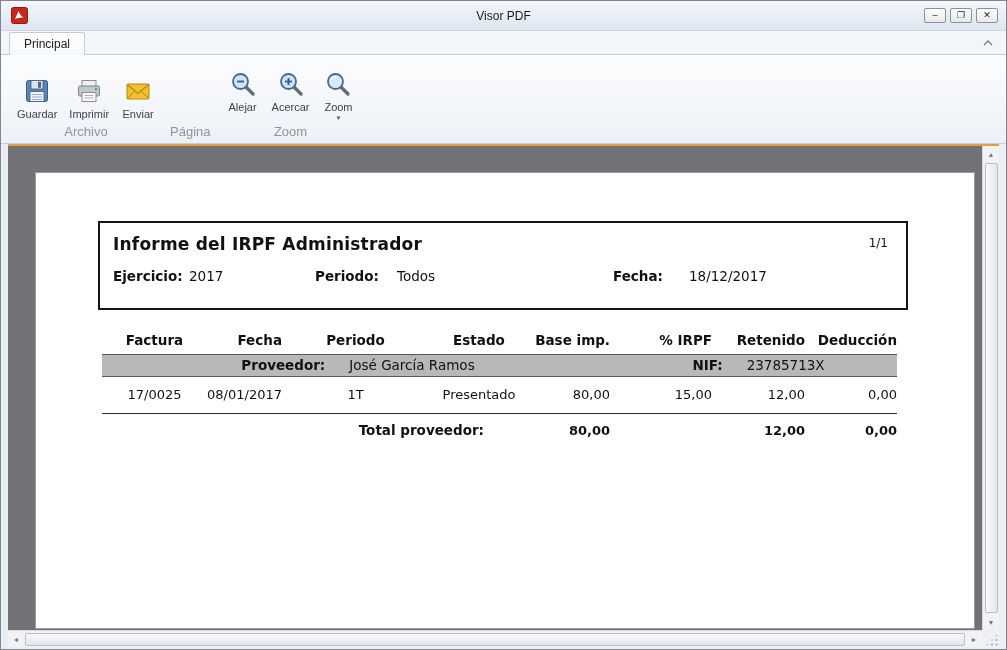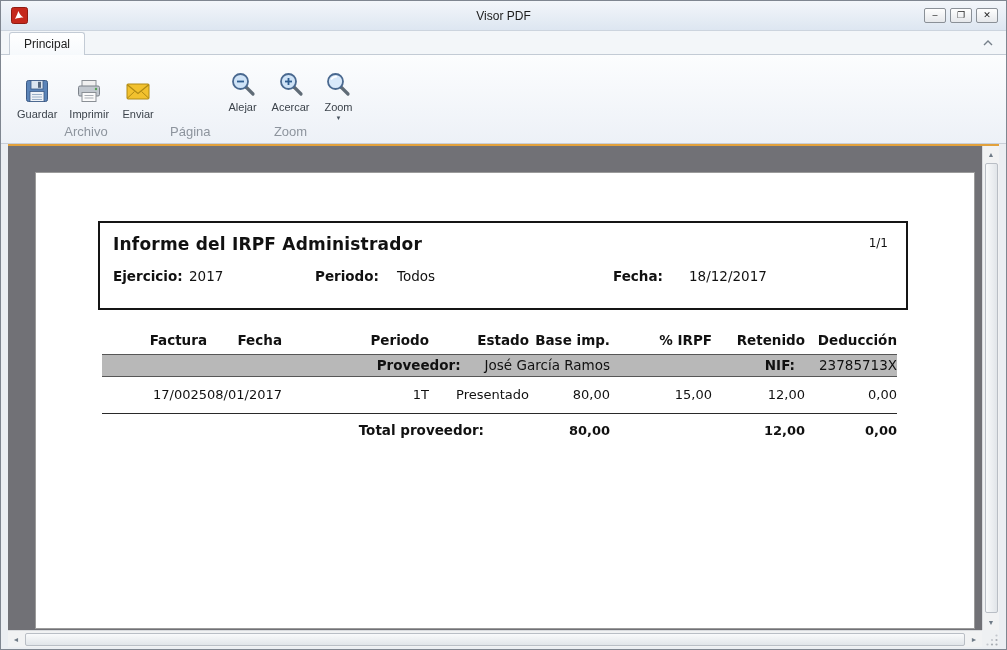--- a/index.html
+++ b/index.html
@@ -119,21 +119,21 @@
     margin:22px 0 0 66px;
     border-collapse:collapse; table-layout:fixed;
     width:795px; font-size:13px;
   }
   table.rep col.c1{width:105px} table.rep col.c2{width:75px}
   table.rep col.c3{width:147px} table.rep col.c4{width:100px}
   table.rep col.c5{width:81px}  table.rep col.c6{width:102px}
   table.rep col.c7{width:93px}  table.rep col.c8{width:92px}
   table.rep th, table.rep td { white-space:nowrap; font-weight:normal; }
   table.rep th { font-size:13.5px; font-weight:bold; padding:0 0 6px; }
-  .al{text-align:right} .ar{text-align:right}
+  .al{text-align:center} .ar{text-align:right}
   th.pl, td.pl { padding-left:28px; }
   tr.band td {
     background:#b8b8b8;
     border-top:1px solid #565656; border-bottom:1px solid #565656;
     padding:2px 0 3px; font-size:13.5px;
   }
   tr.band .lab { font-weight:bold; }
   tr.band td.first { padding-left:4px; }
   tr.band td.second { padding-left:10px; }
   tr.band .val { margin-left:24px; font-weight:normal; }

